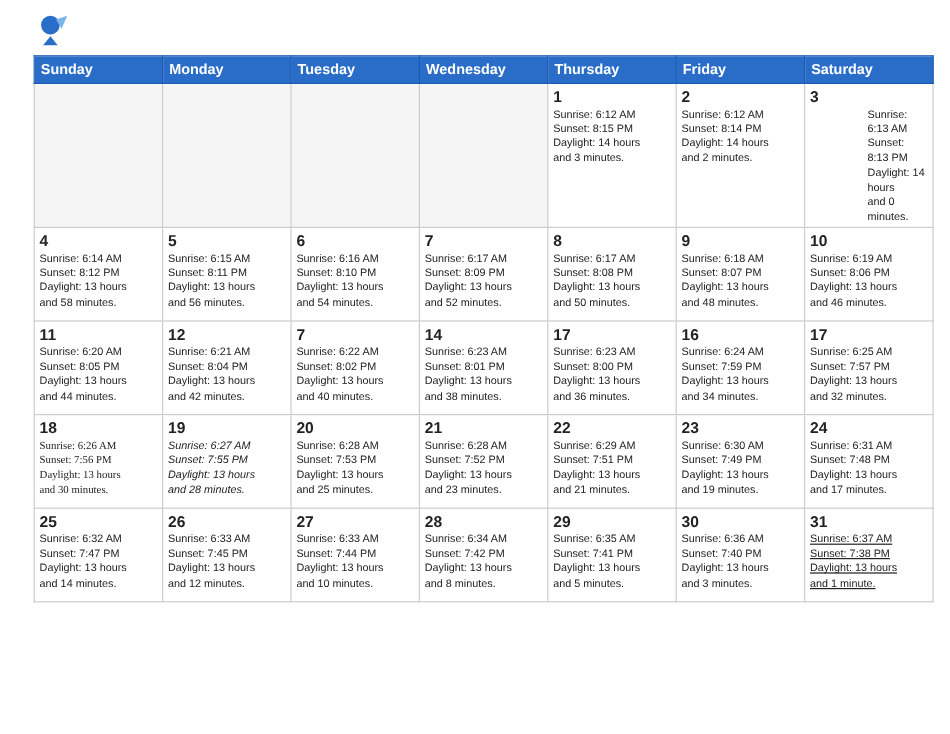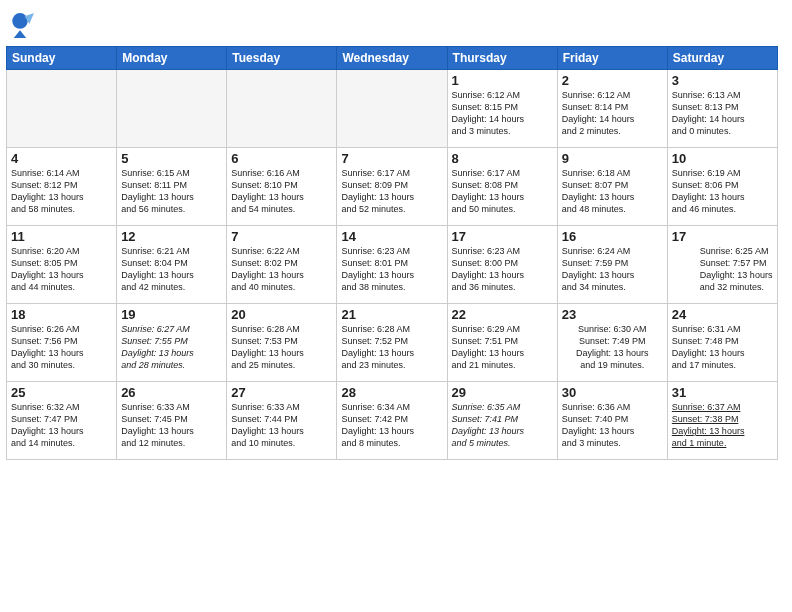--- a/index.html
+++ b/index.html
@@ -6,21 +6,21 @@
     body {
       font-family: Arial, sans-serif;
       background: #fff;
       width: 792px;
       height: 612px;
       overflow: hidden;
     }
     .container {
       width: 792px;
       height: 540px;
-      padding: 10px 14px 10px 6px;
+      padding: 10px 14px 10px 28px;
     }
     .header {
       display: flex;
       justify-content: space-between;
       align-items: flex-start;
       margin-bottom: 8px;
     }
     .logo {
       display: flex;
       align-items: center;
@@ -152,21 +152,21 @@
           </td>
           <td class="has-date">
             <span class="date-num">2</span>
             <div class="day-info" style="white-space: pre-line;">Sunrise: 6:12 AM
 Sunset: 8:14 PM
 Daylight: 14 hours
 and 2 minutes.</div>
           </td>
           <td class="has-date">
             <span class="date-num">3</span>
-            <div class="day-info" style="white-space: pre-line;">Sunrise: 6:13 AM
+            <div class="day-info" style="white-space: pre-line; margin-left: 48px;">Sunrise: 6:13 AM
 Sunset: 8:13 PM
 Daylight: 14 hours
 and 0 minutes.</div>
           </td>
         </tr>
         <tr class="week-row">
           <td class="has-date">
             <span class="date-num">4</span>
             <div class="day-info" style="white-space: pre-line;">Sunrise: 6:14 AM
 Sunset: 8:12 PM
@@ -254,30 +254,30 @@
           </td>
           <td class="has-date">
             <span class="date-num">16</span>
             <div class="day-info" style="white-space: pre-line;">Sunrise: 6:24 AM
 Sunset: 7:59 PM
 Daylight: 13 hours
 and 34 minutes.</div>
           </td>
           <td class="has-date">
             <span class="date-num">17</span>
-            <div class="day-info" style="white-space: pre-line; margin-left: 28px;">Sunrise: 6:25 AM
+            <div class="day-info" style="white-space: pre-line;">Sunrise: 6:25 AM
 Sunset: 7:57 PM
 Daylight: 13 hours
 and 32 minutes.</div>
           </td>
         </tr>
         <tr class="week-row">
           <td class="has-date">
             <span class="date-num">18</span>
-            <div class="day-info" style="white-space: pre-line;">Sunrise: 6:26 AM
+            <div class="day-info" style="white-space: pre-line; font-family: Liberation Serif, serif;">Sunrise: 6:26 AM
 Sunset: 7:56 PM
 Daylight: 13 hours
 and 30 minutes.</div>
           </td>
           <td class="has-date">
             <span class="date-num">19</span>
             <div class="day-info" style="white-space: pre-line; font-style: italic;">Sunrise: 6:27 AM
 Sunset: 7:55 PM
 Daylight: 13 hours
 and 28 minutes.</div>
@@ -298,21 +298,21 @@
           </td>
           <td class="has-date">
             <span class="date-num">22</span>
             <div class="day-info" style="white-space: pre-line;">Sunrise: 6:29 AM
 Sunset: 7:51 PM
 Daylight: 13 hours
 and 21 minutes.</div>
           </td>
           <td class="has-date">
             <span class="date-num">23</span>
-            <div class="day-info" style="white-space: pre-line; text-align: center;">Sunrise: 6:30 AM
+            <div class="day-info" style="white-space: pre-line;">Sunrise: 6:30 AM
 Sunset: 7:49 PM
 Daylight: 13 hours
 and 19 minutes.</div>
           </td>
           <td class="has-date">
             <span class="date-num">24</span>
             <div class="day-info" style="white-space: pre-line;">Sunrise: 6:31 AM
 Sunset: 7:48 PM
 Daylight: 13 hours
 and 17 minutes.</div>
@@ -342,21 +342,21 @@
           </td>
           <td class="has-date">
             <span class="date-num">28</span>
             <div class="day-info" style="white-space: pre-line;">Sunrise: 6:34 AM
 Sunset: 7:42 PM
 Daylight: 13 hours
 and 8 minutes.</div>
           </td>
           <td class="has-date">
             <span class="date-num">29</span>
-            <div class="day-info" style="white-space: pre-line; font-style: italic;">Sunrise: 6:35 AM
+            <div class="day-info" style="white-space: pre-line;">Sunrise: 6:35 AM
 Sunset: 7:41 PM
 Daylight: 13 hours
 and 5 minutes.</div>
           </td>
           <td class="has-date">
             <span class="date-num">30</span>
             <div class="day-info" style="white-space: pre-line;">Sunrise: 6:36 AM
 Sunset: 7:40 PM
 Daylight: 13 hours
 and 3 minutes.</div>

